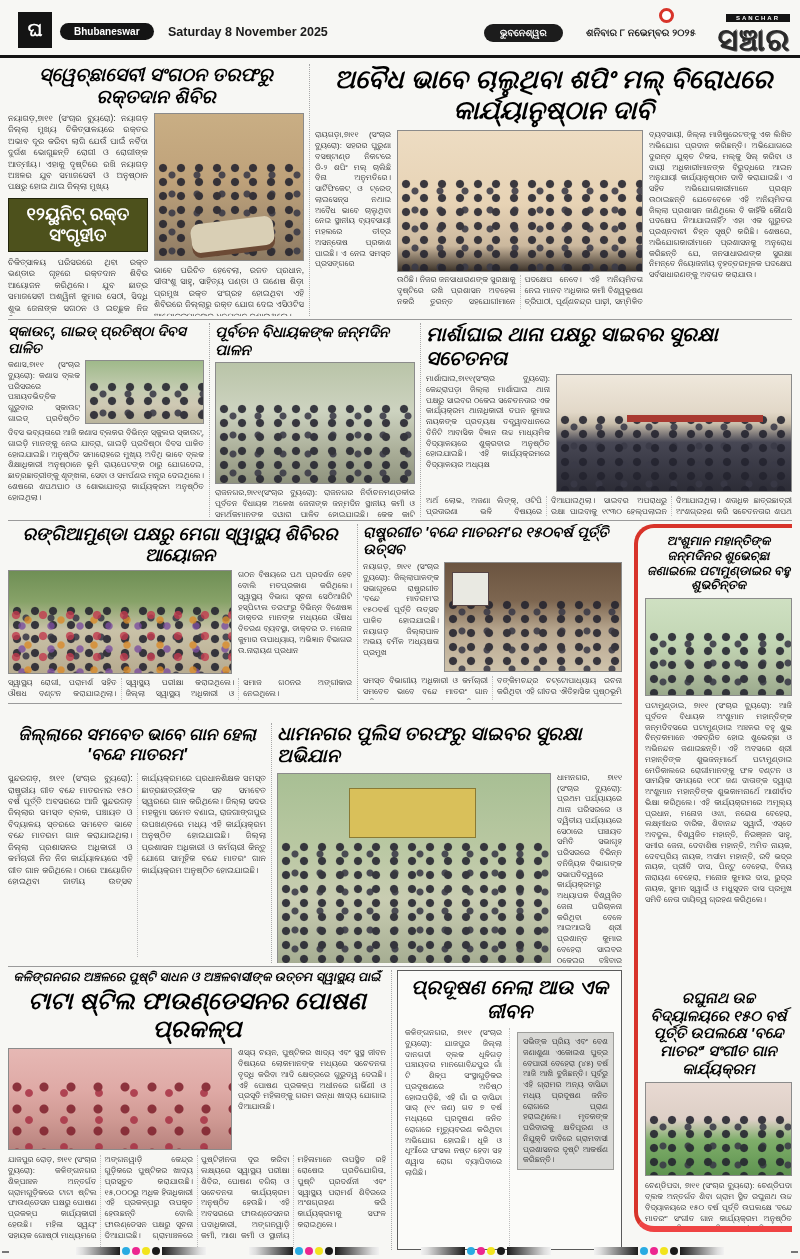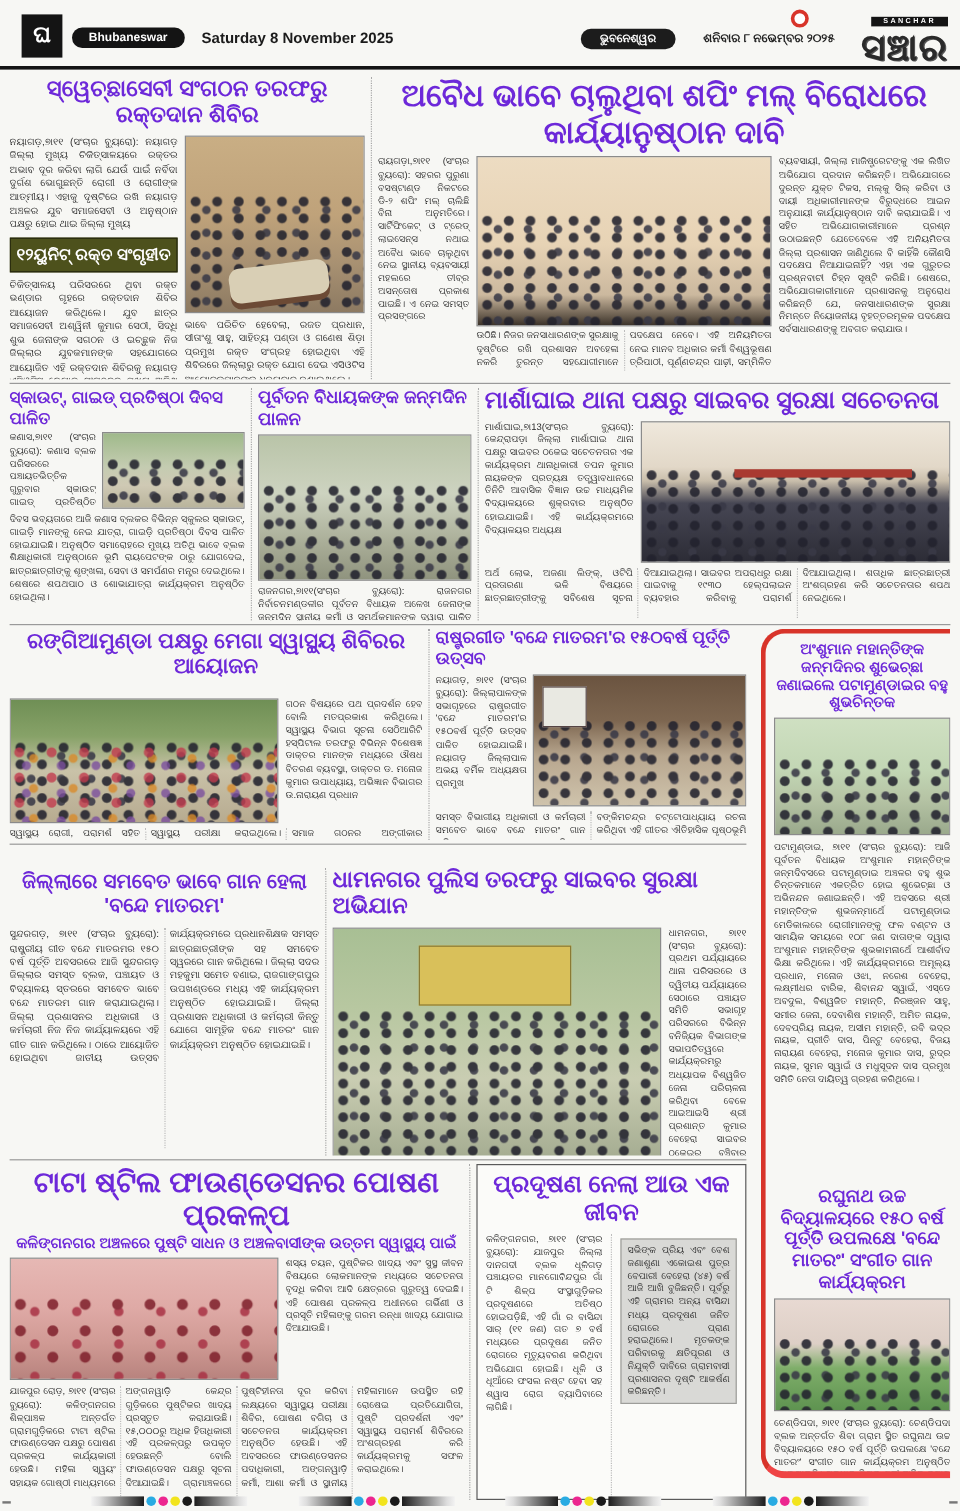--- a/index.html
+++ b/index.html
@@ -21,21 +21,21 @@
   .citypill2{position:absolute;left:476px;top:24px;background:#1c1c1c;color:#fff;font-weight:bold;font-size:9.5px;
     padding:3px 16px;border-radius:10px;}
   .dateod{position:absolute;left:578px;top:27px;font-size:10px;font-weight:bold;color:#222;}
   .logo{position:absolute;right:2px;top:6px;text-align:right;}
   .logotag{display:inline-block;background:#141414;color:#fff;font-size:6px;letter-spacing:2px;padding:1px 10px;font-weight:bold;}
   .logotxt{font-size:31px;font-weight:900;color:#2a2a2a;line-height:1;letter-spacing:1px;
     text-shadow:1px 1px 0 #555;}
   .logodot{position:absolute;right:118px;top:8px;width:9px;height:9px;border:3px solid #d8342a;border-radius:50%;background:#fff;}
 
   
-  .hl{font-weight:bold;color:#6d28d9;line-height:1.18;}
+  .hl{font-weight:bold;color:#000000;line-height:1.18;font-style:italic;}
   .bt{font-size:8.3px;line-height:1.38;text-align:justify;color:#2a2a2a;}
   .bt-sm{font-size:7.9px;line-height:1.36;text-align:justify;color:#2a2a2a;}
   .rule{border:0;border-top:1px solid #9a9a9a;margin:3px 0;}
   .vdot{border-left:1px dotted #a8a8a8;margin:0 5px;}
   .row{display:flex;align-items:stretch;}
   article{overflow:hidden;position:relative;}
   .c2{columns:2;column-gap:9px;column-rule:1px dotted #bdbdbd;}
   .c3{columns:3;column-gap:9px;column-rule:1px dotted #bdbdbd;}
   .c4{columns:4;column-gap:8px;column-rule:1px dotted #bdbdbd;}
 
@@ -65,21 +65,21 @@
   .ph-dham{background:linear-gradient(180deg,#a8bf94 0%,#b7c7a0 32%,#c9cdb2 62%,#9fa78c 100%);}
   .ph-dham::after{content:"";position:absolute;left:26%;top:7%;width:46%;height:24%;background:#d9c05a;border:1px solid #8a7a34;}
   .ph-ragh{background:linear-gradient(180deg,#e8d9d2 0%,#ddcfc6 40%,#7fae6a 62%,#5e9350 100%);}
   .ph-tata{background:linear-gradient(180deg,#e6b8b4 0%,#dfaaa6 40%,#d09a94 70%,#b8837e 100%);}
   .ph-tata::after{content:"";position:absolute;inset:30% 0 0 0;
     background-image:radial-gradient(circle at 8px 8px,#7e1f2b 4px,transparent 5px),
                      radial-gradient(circle at 20px 14px,#a83245 3.4px,transparent 4.4px);
     background-size:27px 22px,35px 27px;opacity:.85;}
 
   
-  .olivebox{background:#4d511c;border:1px solid #23250c;color:#fff;font-weight:bold;font-size:14px;
+  .olivebox{background:#4d511c;border:1px solid #23250c;color:#fff;font-weight:bold;font-size:18px;
     text-align:center;padding:5px 2px;margin:5px 0;}
   .redwrap{position:absolute;top:0;right:0;width:158px;height:708px;
     border-left:4px solid #d8342a;border-top:4px solid #d8342a;border-bottom:6px solid #ef4444;
     border-radius:20px 0 0 20px;padding:6px 0 4px 7px;box-sizing:border-box;overflow:hidden;background:#f7f7f4;}
   .graybox{background:#d9d9d6;border:1px solid #9d9d9a;padding:4px 5px;margin-top:4px;}
   .pollbox{border:1.5px solid #5a5a5a;padding:5px 7px;box-sizing:border-box;background:#fbfbf9;}
 
   
   .regrow{position:absolute;left:0;right:0;bottom:3px;height:11px;display:flex;justify-content:space-around;align-items:center;padding:0 55px;}
   .reggrp{display:flex;align-items:center;gap:2px;}
@@ -143,45 +143,45 @@
   <div class="row" style="height:194px;">
     <article style="width:196px;">
       <div class="hl" style="font-size:14px;">ସ୍କାଉଟ୍, ଗାଇଡ୍ ପ୍ରତିଷ୍ଠା ଦିବସ ପାଳିତ</div>
       <div class="row" style="margin-top:4px;height:64px;">
         <div class="bt-sm" style="width:72px;overflow:hidden;">କଣାସ,୭ା୧୧ (ସଂଚାର ବ୍ୟୁରୋ): କଣାସ ବ୍ଲକ ପରିସରରେ ପଞ୍ଚାୟତଭିତ୍ତିକ ଗୁରୁବାର ସ୍କାଉଟ୍ ଗାଇଡ୍ ପ୍ରତିଷ୍ଠିତ ବିଦ୍ୟାଳୟ ସ୍ତରରେ ବିଧିବଦ୍ଧଭାବେ</div>
         <div class="ph ph-scout heads" style="flex:1;margin-left:5px;"></div>
       </div>
       <div class="bt-sm" style="margin-top:4px;height:104px;overflow:hidden;">ଦିବସ ଭବ୍ୟତାରେ ଆଜି କଣାସ ବ୍ଲକର ବିଭିନ୍ନ ସ୍କୁଲର ସ୍କାଉଟ୍, ଗାଇଡ଼ି ମାନଙ୍କୁ ନେଇ ଯାତ୍ରା, ଗାଇଡ଼ି ପ୍ରତିଷ୍ଠା ଦିବସ ପାଳିତ ହୋଇଯାଇଛି। ଅନୁଷ୍ଠିତ ସମାରୋହରେ ମୁଖ୍ୟ ଅତିଥି ଭାବେ ବ୍ଲକ ଶିକ୍ଷାଧିକାରୀ ଅନୁଷ୍ଠାନେ ଭୂମି ରାୟପେଟଙ୍କ ଠାରୁ ଯୋଗଦେଇ, ଛାତ୍ରଛାତ୍ରୀଙ୍କୁ ଶୃଙ୍ଖଳା, ସେବା ଓ ସମର୍ପଣର ମନ୍ତ୍ର ଦେଇଥିଲେ। ଶେଷରେ ଶପଥପାଠ ଓ ଶୋଭାଯାତ୍ରା କାର୍ଯ୍ୟକ୍ରମ ଅନୁଷ୍ଠିତ ହୋଇଥିଲା।</div>
     </article>
     <div class="vdot"></div>
-    <article style="width:178px;">
+    <article style="width:200px;">
       <div class="hl" style="font-size:15px;">ପୂର୍ବତନ ବିଧାୟକଙ୍କ ଜନ୍ମଦିନ ପାଳନ</div>
       <div class="ph ph-birthday heads" style="height:120px;margin-top:4px;"></div>
       <div class="bt-sm" style="margin-top:4px;height:44px;overflow:hidden;">ରାଜନଗର,୭ା୧୧(ସଂଚାର ବ୍ୟୁରୋ): ରାଜନଗର ନିର୍ବାଚନମଣ୍ଡଳୀର ପୂର୍ବତନ ବିଧାୟକ ଅଳେଖ ଜେନାଙ୍କ ଜନ୍ମଦିନ ସ୍ଥାନୀୟ କର୍ମୀ ଓ ସମର୍ଥକମାନଙ୍କ ଦ୍ୱାରା ପାଳିତ ହୋଇଯାଇଛି। କେକ୍ କାଟି ସମର୍ଥକମାନେ ଶୁଭେଚ୍ଛା ଜଣାଇବା ସହ ତାଙ୍କ ଦୀର୍ଘାୟୁ କାମନା କରିଥିଲେ।</div>
     </article>
     <div class="vdot"></div>
     <article style="flex:1;">
       <div class="hl" style="font-size:20px;">ମାର୍ଶାଘାଇ ଥାନା ପକ୍ଷରୁ ସାଇବର ସୁରକ୍ଷା ସଚେତନତା</div>
       <div class="row" style="margin-top:4px;height:118px;">
-        <div class="bt-sm" style="width:124px;overflow:hidden;">ମାର୍ଶାଘାଇ,୭ା13(ସଂଚାର ବ୍ୟୁରୋ): କେନ୍ଦ୍ରାପଡ଼ା ଜିଲ୍ଲା ମାର୍ଶାଘାଇ ଥାନା ପକ୍ଷରୁ ସାଇବର ଠକେଇ ସଚେତନତାର ଏକ କାର୍ଯ୍ୟକ୍ରମ ଥାନାଧିକାରୀ ତପନ କୁମାର ନାୟକଙ୍କ ପ୍ରତ୍ୟକ୍ଷ ତତ୍ତ୍ୱାବଧାନରେ ତିନିଟି ଆବାସିକ ବିଜ୍ଞାନ ଉଚ୍ଚ ମାଧ୍ୟମିକ ବିଦ୍ୟାଳୟରେ ଶୁକ୍ରବାର ଅନୁଷ୍ଠିତ ହୋଇଯାଇଛି। ଏହି କାର୍ଯ୍ୟକ୍ରମରେ ବିଦ୍ୟାଳୟର ଅଧ୍ୟକ୍ଷ</div>
+        <div class="bt-sm" style="width:124px;overflow:hidden;">ମାର୍ଶାଘାଇ,୭ା୧୧(ସଂଚାର ବ୍ୟୁରୋ): କେନ୍ଦ୍ରାପଡ଼ା ଜିଲ୍ଲା ମାର୍ଶାଘାଇ ଥାନା ପକ୍ଷରୁ ସାଇବର ଠକେଇ ସଚେତନତାର ଏକ କାର୍ଯ୍ୟକ୍ରମ ଥାନାଧିକାରୀ ତପନ କୁମାର ନାୟକଙ୍କ ପ୍ରତ୍ୟକ୍ଷ ତତ୍ତ୍ୱାବଧାନରେ ତିନିଟି ଆବାସିକ ବିଜ୍ଞାନ ଉଚ୍ଚ ମାଧ୍ୟମିକ ବିଦ୍ୟାଳୟରେ ଶୁକ୍ରବାର ଅନୁଷ୍ଠିତ ହୋଇଯାଇଛି। ଏହି କାର୍ଯ୍ୟକ୍ରମରେ ବିଦ୍ୟାଳୟର ଅଧ୍ୟକ୍ଷ</div>
         <div class="ph ph-cyber heads" style="flex:1;margin-left:6px;"></div>
       </div>
       <div class="bt-sm c3" style="margin-top:4px;height:42px;overflow:hidden;">ଅର୍ଥ ଲୋଭ, ଅଜଣା ଲିଙ୍କ୍, ଓଟିପି ପ୍ରତାରଣା ଭଳି ବିଷୟରେ ଛାତ୍ରଛାତ୍ରୀଙ୍କୁ ସବିଶେଷ ସୂଚନା ଦିଆଯାଇଥିଲା। ସାଇବର ଅପରାଧରୁ ରକ୍ଷା ପାଇବାକୁ ୧୯୩୦ ହେଲ୍ପଲାଇନ ବ୍ୟବହାର କରିବାକୁ ପରାମର୍ଶ ଦିଆଯାଇଥିଲା। ଶତାଧିକ ଛାତ୍ରଛାତ୍ରୀ ଅଂଶଗ୍ରହଣ କରି ସଚେତନତାର ଶପଥ ନେଇଥିଲେ।</div>
     </article>
   </div>
 
   <hr class="rule">
 
   <div style="position:relative;height:712px;">
     <div style="width:614px;">
 
       <div class="row" style="height:176px;">
         <article style="width:344px;">
           <div class="hl" style="font-size:18px;text-align:center;">ରଙ୍ଗିଆମୁଣ୍ଡା ପକ୍ଷରୁ ମେଗା ସ୍ୱାସ୍ଥ୍ୟ ଶିବିରର ଆୟୋଜନ</div>
-          <div class="row" style="margin-top:16px;height:104px;">
+          <div class="row" style="margin-top:4px;height:104px;">
             <div class="ph ph-mega heads" style="width:222px;"></div>
             <div class="bt-sm" style="flex:1;margin-left:6px;overflow:hidden;">ଗଠନ ବିଷୟରେ ପଥ ପ୍ରଦର୍ଶନ ହେବ ବୋଲି ମତପ୍ରକାଶ କରିଥିଲେ। ସ୍ୱାସ୍ଥ୍ୟ ବିଭାଗ ସୂଚନା ସେଠିଆରିଟି ହସ୍ପିଟାଲ ତରଫରୁ ବିଭିନ୍ନ ବିଶେଷଜ୍ଞ ଡାକ୍ତର ମାନଙ୍କ ମଧ୍ୟରେ ଔଷଧ ବିତରଣ ବ୍ୟବସ୍ଥା, ଡାକ୍ତର ଡ. ମନୋଜ କୁମାର ଉପାଧ୍ୟାୟ, ଅଭିଜ୍ଞାନ ବିଭାଗର ଉ.ନାରାୟଣ ପ୍ରଧାନ</div>
           </div>
           <div class="bt-sm c3" style="margin-top:4px;height:42px;overflow:hidden;">ସ୍ୱାସ୍ଥ୍ୟ ରୋଗୀ, ପରାମର୍ଶ ସହିତ ଔଷଧ ବଣ୍ଟନ କରାଯାଇଥିଲା। ଶିବିରରେ ପାଞ୍ଚ ଶହରୁ ଊର୍ଦ୍ଧ୍ୱ ରୋଗୀ ସ୍ୱାସ୍ଥ୍ୟ ପରୀକ୍ଷା କରାଇଥିଲେ। ଜିଲ୍ଲା ସ୍ୱାସ୍ଥ୍ୟ ଅଧିକାରୀ ଓ କର୍ମଚାରୀ କିଟ୍ ବଣ୍ଟନ କରି ଏହି ସୁସ୍ଥ ସମାଜ ଗଠନର ଅଙ୍ଗୀକାର ନେଇଥିଲେ।</div>
         </article>
         <div class="vdot"></div>
         <article style="flex:1;">
           <div class="hl" style="font-size:14.5px;">ରାଷ୍ଟ୍ରଗୀତ 'ବନ୍ଦେ ମାତରମ'ର ୧୫୦ବର୍ଷ ପୂର୍ତ୍ତି ଉତ୍ସବ</div>
           <div class="row" style="margin-top:4px;height:110px;">
             <div class="bt-sm" style="width:76px;overflow:hidden;">ନୟାଗଡ଼, ୭ା୧୧ (ସଂଚାର ବ୍ୟୁରୋ): ଜିଲ୍ଲାପାଳଙ୍କ ସଭାଗୃହରେ ରାଷ୍ଟ୍ରଗୀତ 'ବନ୍ଦେ ମାତରମ'ର ୧୫୦ବର୍ଷ ପୂର୍ତ୍ତି ଉତ୍ସବ ପାଳିତ ହୋଇଯାଇଛି। ନୟାଗଡ଼ ଜିଲ୍ଲାପାଳ ଅଭୟ ବର୍ମିଳ ଅଧ୍ୟକ୍ଷତା ପ୍ରମୁଖ</div>
@@ -205,22 +205,22 @@
             <div class="ph ph-dham heads" style="width:272px;"></div>
             <div class="bt-sm" style="flex:1;margin-left:6px;overflow:hidden;">ଧାମନଗର, ୭ା୧୧ (ସଂଚାର ବ୍ୟୁରୋ): ପ୍ରଥମ ପର୍ଯ୍ୟାୟରେ ଥାନା ପରିସରରେ ଓ ଦ୍ୱିତୀୟ ପର୍ଯ୍ୟାୟରେ ସେଠାରେ ପଞ୍ଚାୟତ ସମିତି ସଭାଗୃହ ପରିସରରେ ବିଭିନ୍ନ ବନିଜ୍ୟିକ ବିଭାଗଙ୍କ ସଭାପତିତ୍ୱରେ କାର୍ଯ୍ୟକ୍ରମରୁ ଅଧ୍ୟାପକ ବିଶ୍ୱଜିତ ଜେନା ପରିଚାଳନା କରିଥିବା ବେଳେ ଆଇଆଇସି ଶ୍ରୀ ପ୍ରଶାନ୍ତ କୁମାର ବେହେରା ସାଇବର ଠକେଇରୁ ବଞ୍ଚିବାର ଉପାୟ ସମ୍ପର୍କରେ ବୁଝାଇଥିଲେ। ଠାରେ ଗ୍ରାମ୍ୟ ସ୍ତରରେ ବନ୍ଦେ ମାତରଂ ଗାନ କାର୍ଯ୍ୟକ୍ରମ ଅନୁଷ୍ଠିତ ହୋଇଯାଇଛି।</div>
           </div>
         </article>
       </div>
 
       <hr class="rule" style="width:614px;">
 
       <div class="row" style="height:280px;">
         <article style="width:378px;">
+          <div class="hl" style="font-size:12.5px;text-align:center;">କଳିଙ୍ଗନଗର ଅଞ୍ଚଳରେ ପୁଷ୍ଟି ସାଧନ ଓ ଅଞ୍ଚଳବାସୀଙ୍କ ଉତ୍ତମ ସ୍ୱାସ୍ଥ୍ୟ ପାଇଁ</div>
           <div class="hl" style="font-size:24px;text-align:center;margin-top:2px;">ଟାଟା ଷ୍ଟିଲ ଫାଉଣ୍ଡେସନର ପୋଷଣ ପ୍ରକଳ୍ପ</div>
-          <div class="hl" style="font-size:12.5px;text-align:center;">କଳିଙ୍ଗନଗର ଅଞ୍ଚଳରେ ପୁଷ୍ଟି ସାଧନ ଓ ଅଞ୍ଚଳବାସୀଙ୍କ ଉତ୍ତମ ସ୍ୱାସ୍ଥ୍ୟ ପାଇଁ</div>
           <div class="row" style="margin-top:5px;height:102px;">
             <div class="ph ph-tata" style="width:222px;"></div>
             <div class="bt-sm" style="flex:1;margin-left:6px;overflow:hidden;">ଶସ୍ୟ ଚୟନ, ପୁଷ୍ଟିକର ଖାଦ୍ୟ ଏବଂ ସୁସ୍ଥ ଜୀବନ ବିଷୟରେ ଲୋକମାନଙ୍କ ମଧ୍ୟରେ ସଚେତନତା ବୃଦ୍ଧି କରିବା ଆଦି କ୍ଷେତ୍ରରେ ଗୁରୁତ୍ୱ ଦେଇଛି। ଏହି ପୋଷଣ ପ୍ରକଳ୍ପ ଅଧୀନରେ ଗର୍ଭିଣୀ ଓ ପ୍ରସୂତି ମହିଳାଙ୍କୁ ଗରମ ରନ୍ଧା ଖାଦ୍ୟ ଯୋଗାଇ ଦିଆଯାଉଛି।</div>
           </div>
           <div class="bt-sm c4" style="margin-top:5px;height:110px;overflow:hidden;">ଯାଜପୁର ରୋଡ଼, ୭ା୧୧ (ସଂଚାର ବ୍ୟୁରୋ): କଳିଙ୍ଗନଗର ଶିଳ୍ପାଞ୍ଚଳ ଅନ୍ତର୍ଗତ ଗ୍ରାମଗୁଡ଼ିକରେ ଟାଟା ଷ୍ଟିଲ ଫାଉଣ୍ଡେସନ ପକ୍ଷରୁ ପୋଷଣ ପ୍ରକଳ୍ପ କାର୍ଯ୍ୟକାରୀ ହେଉଛି। ମହିଳା ସ୍ୱୟଂ ସହାୟକ ଗୋଷ୍ଠୀ ମାଧ୍ୟମରେ ଅଙ୍ଗନୱାଡ଼ି କେନ୍ଦ୍ର ଗୁଡ଼ିକରେ ପୁଷ୍ଟିକର ଖାଦ୍ୟ ପ୍ରସ୍ତୁତ କରାଯାଉଛି। ୧୫,୦୦୦ରୁ ଅଧିକ ହିତାଧିକାରୀ ଏହି ପ୍ରକଳ୍ପରୁ ଉପକୃତ ହେଉଛନ୍ତି ବୋଲି ଫାଉଣ୍ଡେସନ ପକ୍ଷରୁ ସୂଚନା ଦିଆଯାଇଛି। ଗ୍ରାମାଞ୍ଚଳରେ ପୁଷ୍ଟିହୀନତା ଦୂର କରିବା ଲକ୍ଷ୍ୟରେ ସ୍ୱାସ୍ଥ୍ୟ ପରୀକ୍ଷା ଶିବିର, ପୋଷଣ ବଗିଚା ଓ ସଚେତନତା କାର୍ଯ୍ୟକ୍ରମ ଅନୁଷ୍ଠିତ ହେଉଛି। ଏହି ଅବସରରେ ଫାଉଣ୍ଡେସନର ପଦାଧିକାରୀ, ଅଙ୍ଗନୱାଡ଼ି କର୍ମୀ, ଆଶା କର୍ମୀ ଓ ସ୍ଥାନୀୟ ମହିଳାମାନେ ଉପସ୍ଥିତ ରହି ରୋଷେଇ ପ୍ରତିଯୋଗିତା, ପୁଷ୍ଟି ପ୍ରଦର୍ଶନୀ ଏବଂ ସ୍ୱାସ୍ଥ୍ୟ ପରାମର୍ଶ ଶିବିରରେ ଅଂଶଗ୍ରହଣ କରି କାର୍ଯ୍ୟକ୍ରମକୁ ସଫଳ କରାଇଥିଲେ।</div>
         </article>
         <div class="vdot"></div>
         <article class="pollbox" style="flex:1;">
           <div class="hl" style="font-size:20px;text-align:center;">ପ୍ରଦୂଷଣ ନେଲା ଆଉ ଏକ ଜୀବନ</div>
           <div class="row" style="margin-top:5px;height:228px;">

